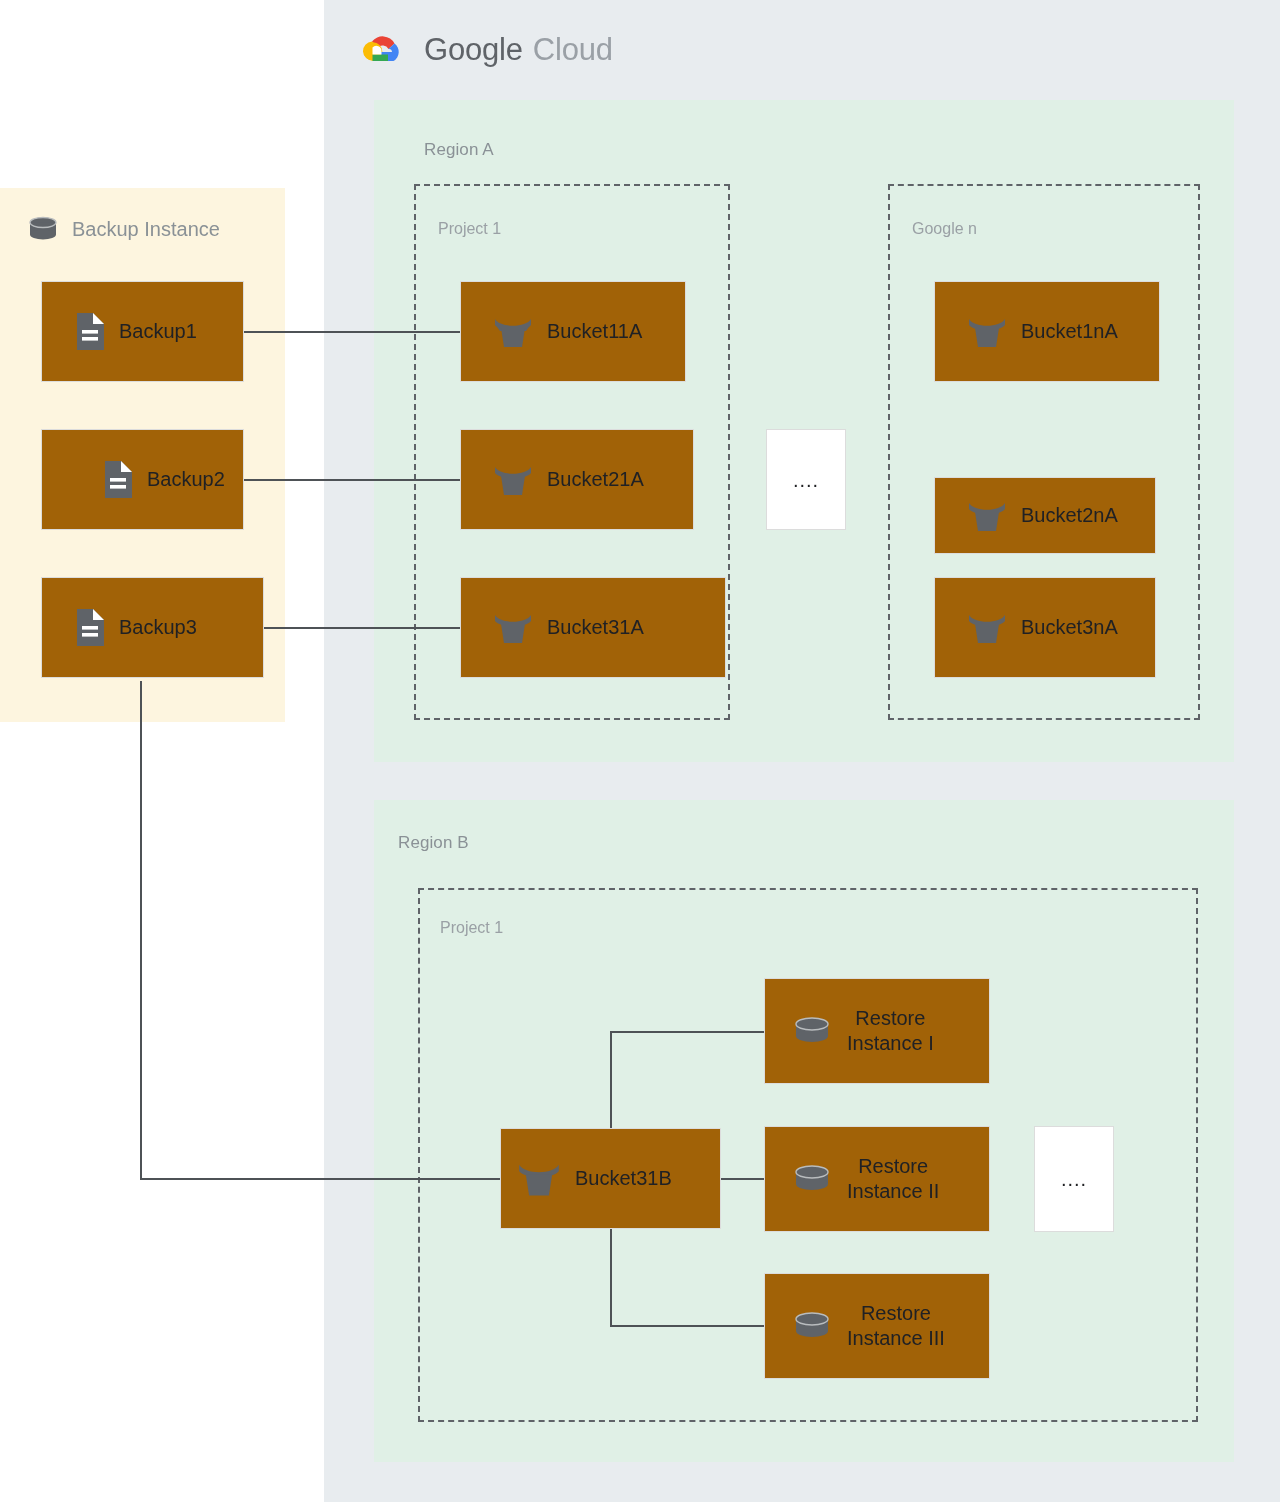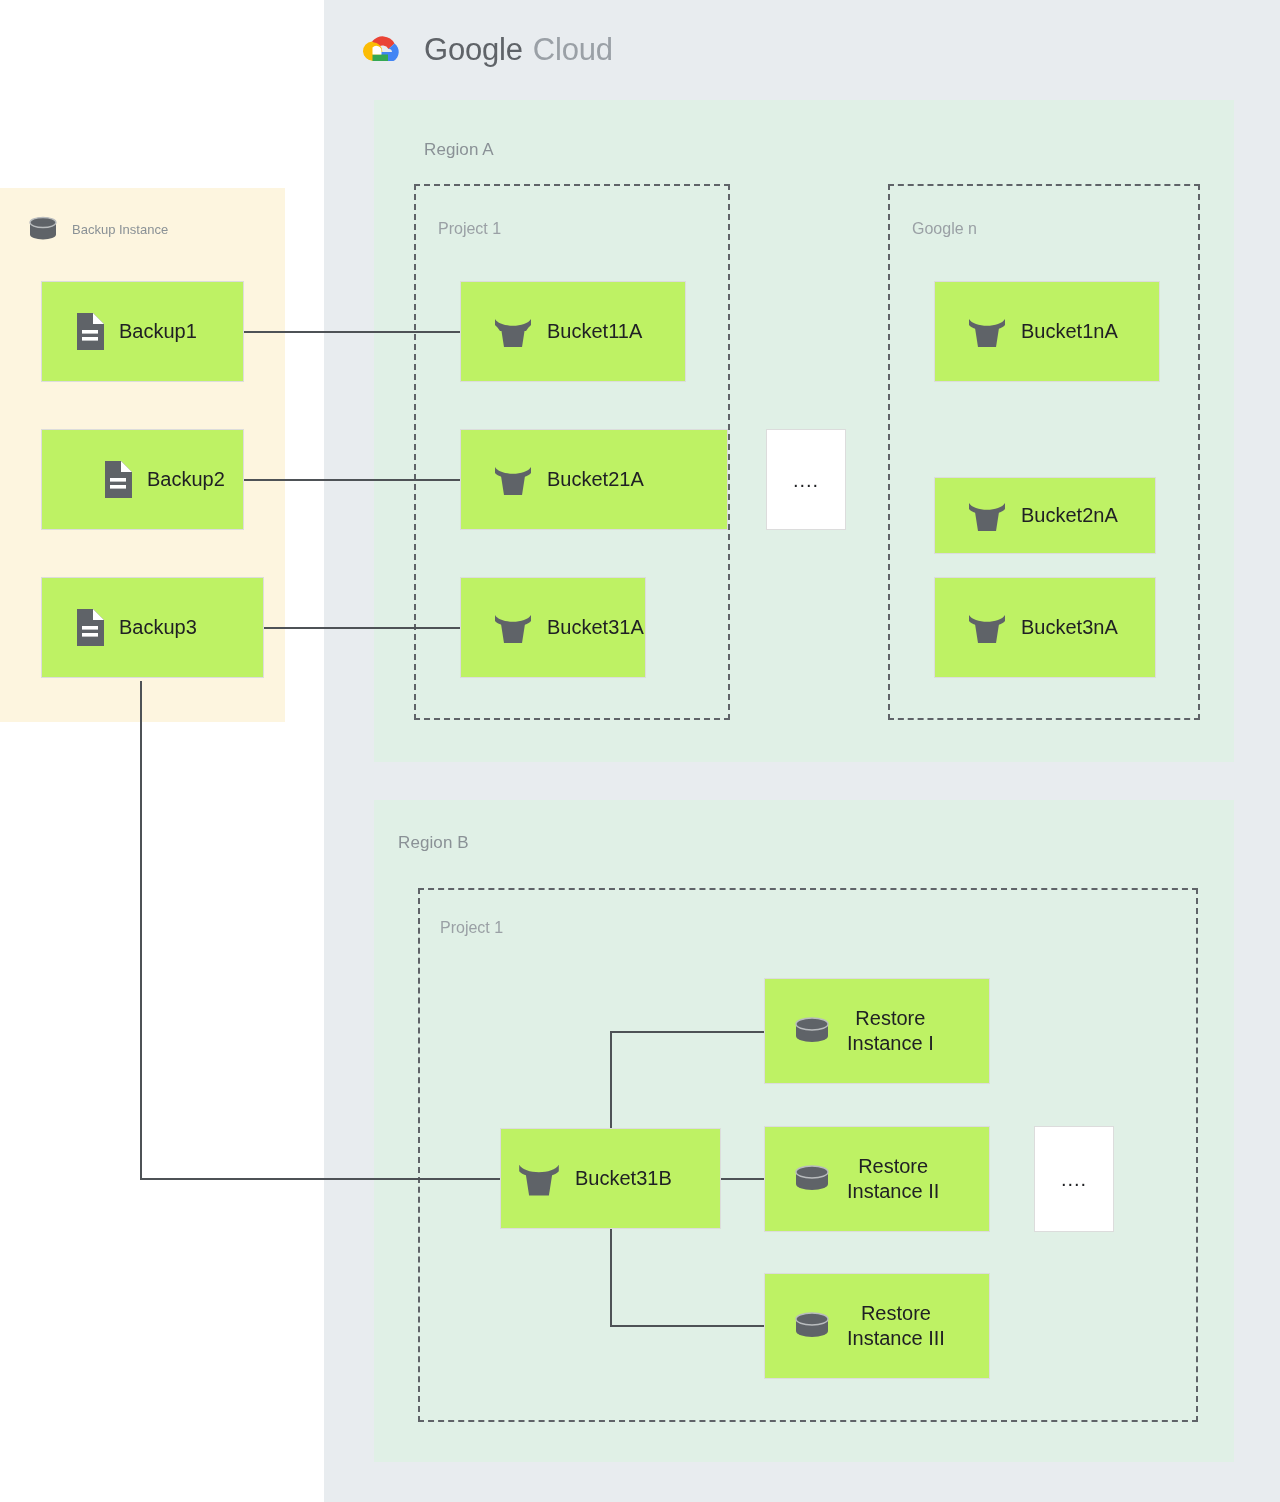--- a/index.html
+++ b/index.html
@@ -16,36 +16,36 @@
   .region{background:#e0f0e6;}
   #region-a{left:374px;top:100px;width:860px;height:662px;}
   #region-b{left:374px;top:800px;width:860px;height:662px;}
 
   .region-label{color:#8a9196;font-size:17px;letter-spacing:.1px;}
 
   .project{border:2px dashed #5f6368;background:transparent;}
   .project-label{color:#9aa0a5;font-size:16px;}
 
   
-  .node{background:#bef264;border:1px solid #dcdcdc;display:flex;align-items:center;}
+  .node{background:#a16207;border:1px solid #dcdcdc;display:flex;align-items:center;}
   .node-inner{display:flex;align-items:center;gap:14px;padding-left:32px;}
   .node-label{color:#202124;font-size:20px;line-height:25px;white-space:pre-line;}
 
   .dots-box{background:#ffffff;border:1px solid #dcdcdc;display:flex;
             align-items:center;justify-content:center;}
   .dots{color:#202124;font-size:20px;letter-spacing:1px;line-height:1;}
 
   
   #gc-header{left:358px;top:28px;display:flex;align-items:center;gap:14px;}
   #gc-wordmark{font-size:31px;color:#5f6368;letter-spacing:-0.2px;}
   #gc-wordmark .light{color:#9aa0a6;}
 
   
   #bi-header{left:28px;top:216px;display:flex;align-items:center;gap:14px;}
-  #bi-title{color:#8a9196;font-size:13px;}
+  #bi-title{color:#8a9196;font-size:20px;}
 
   
   .line{background:#4e5256;}
   .hline{height:2px;}
   .vline{width:2px;}
 
   svg{display:block;}
 </style>
 </head>
 <body>
@@ -167,33 +167,33 @@
       <svg width="40" height="34" viewBox="0 0 40 34">
         <path d="M2 5 L8 13 L32 13 L38 5 L38 9 L33 16 L7 16 L2 9 Z" fill="#5f6368"></path>
         <path d="M2 4 C7 13, 33 13, 38 4 L38 10 C33 17, 7 17, 2 10 Z" fill="#5f6368"></path>
         <path d="M8 13 L32 13 L29 32 L11 32 Z" fill="#5f6368"></path>
       </svg>
     </span>
     <span class="node-label">Bucket11A</span>
   </div>
 </div>
 
-<div class="abs node" style="left:460px;top:429px;width:268px;height:101px;">
+<div class="abs node" style="left:460px;top:429px;width:234px;height:101px;">
   <div class="node-inner">
     <span>
       <svg width="40" height="34" viewBox="0 0 40 34">
         <path d="M2 4 C7 13, 33 13, 38 4 L38 10 C33 17, 7 17, 2 10 Z" fill="#5f6368"></path>
         <path d="M8 13 L32 13 L29 32 L11 32 Z" fill="#5f6368"></path>
       </svg>
     </span>
     <span class="node-label">Bucket21A</span>
   </div>
 </div>
 
-<div class="abs node" style="left:460px;top:577px;width:186px;height:101px;">
+<div class="abs node" style="left:460px;top:577px;width:266px;height:101px;">
   <div class="node-inner">
     <span>
       <svg width="40" height="34" viewBox="0 0 40 34">
         <path d="M2 4 C7 13, 33 13, 38 4 L38 10 C33 17, 7 17, 2 10 Z" fill="#5f6368"></path>
         <path d="M8 13 L32 13 L29 32 L11 32 Z" fill="#5f6368"></path>
       </svg>
     </span>
     <span class="node-label">Bucket31A</span>
   </div>
 </div>

